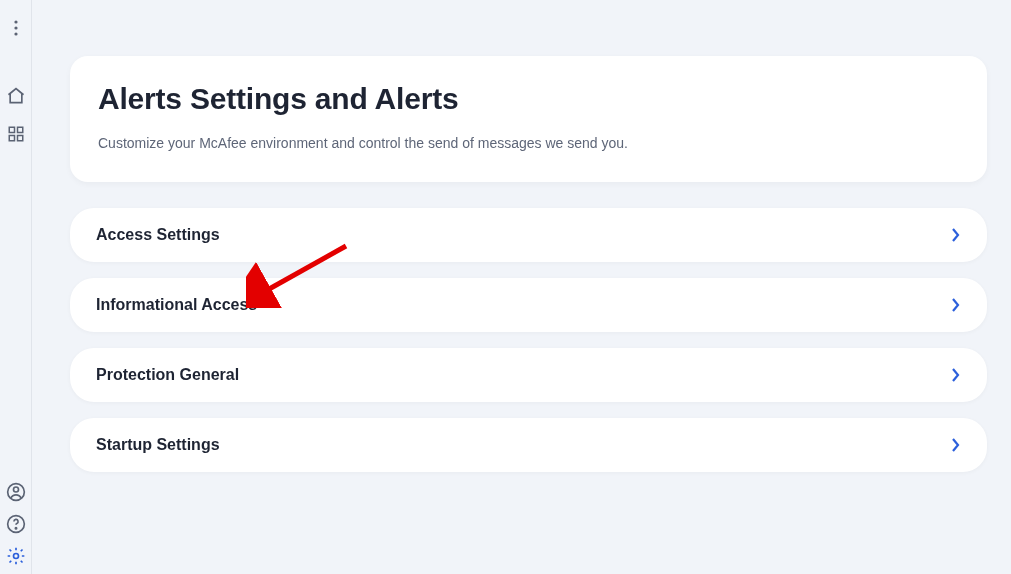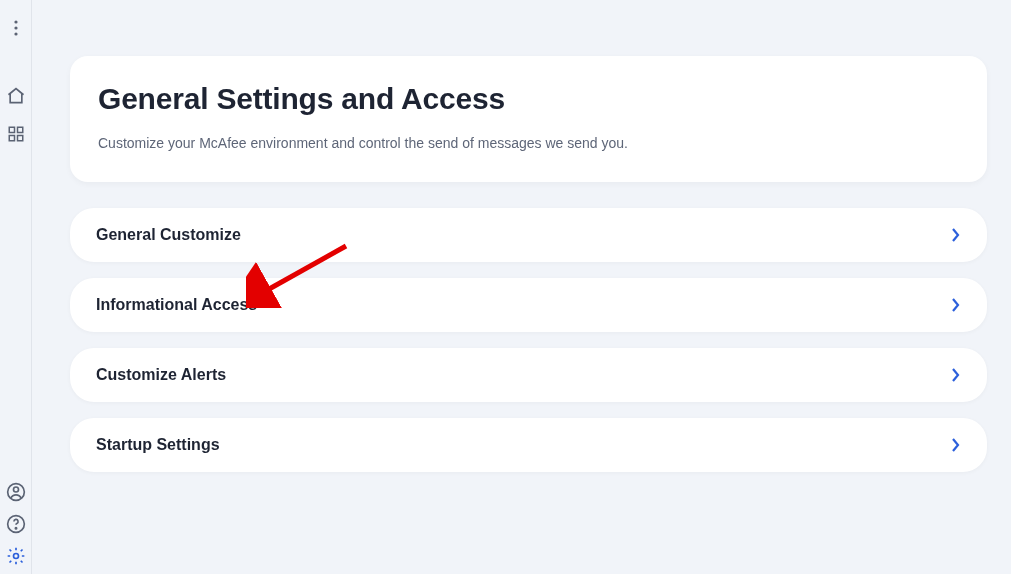--- a/index.html
+++ b/index.html
@@ -142,44 +142,44 @@
       <svg width="20" height="20" viewBox="0 0 24 24" fill="none" stroke="currentColor" stroke-width="2">
           <circle cx="12" cy="12" r="3"></circle>
           <path d="M12 2v3M12 19v3M4.2 4.2l2.1 2.1M17.7 17.7l2.1 2.1M2 12h3M19 12h3M4.2 19.8l2.1-2.1M17.7 6.3l2.1-2.1"></path>
         </svg>
     </div>
   </div>
 </div>
 
 <div class="main">
   <div class="header-card">
-    <h1 class="header-title">General Settings and Access</h1>
+    <h1 class="header-title">Alerts Settings and Alerts</h1>
     <p class="header-subtitle">Customize your McAfee environment and control the send of messages we send you.</p>
   </div>
 
   <div class="setting-row">
-    <span class="setting-label">General Customize</span>
+    <span class="setting-label">Access Settings</span>
     <span class="chevron">
       <svg width="10" height="14" viewBox="0 0 8 14" fill="none" stroke="currentColor" stroke-width="2.2">
           <path d="M1 1l5 6-5 6"></path>
         </svg>
     </span>
   </div>
 
   <div class="setting-row">
     <span class="setting-label">Informational Access</span>
     <span class="chevron">
       <svg width="10" height="14" viewBox="0 0 8 14" fill="none" stroke="currentColor" stroke-width="2.2">
           <path d="M1 1l5 6-5 6"></path>
         </svg>
     </span>
   </div>
 
   <div class="setting-row">
-    <span class="setting-label">Customize Alerts</span>
+    <span class="setting-label">Protection General</span>
     <span class="chevron">
       <svg width="10" height="14" viewBox="0 0 8 14" fill="none" stroke="currentColor" stroke-width="2.2">
           <path d="M1 1l5 6-5 6"></path>
         </svg>
     </span>
   </div>
 
 
   <div class="setting-row">
     <span class="setting-label">Startup Settings</span>

